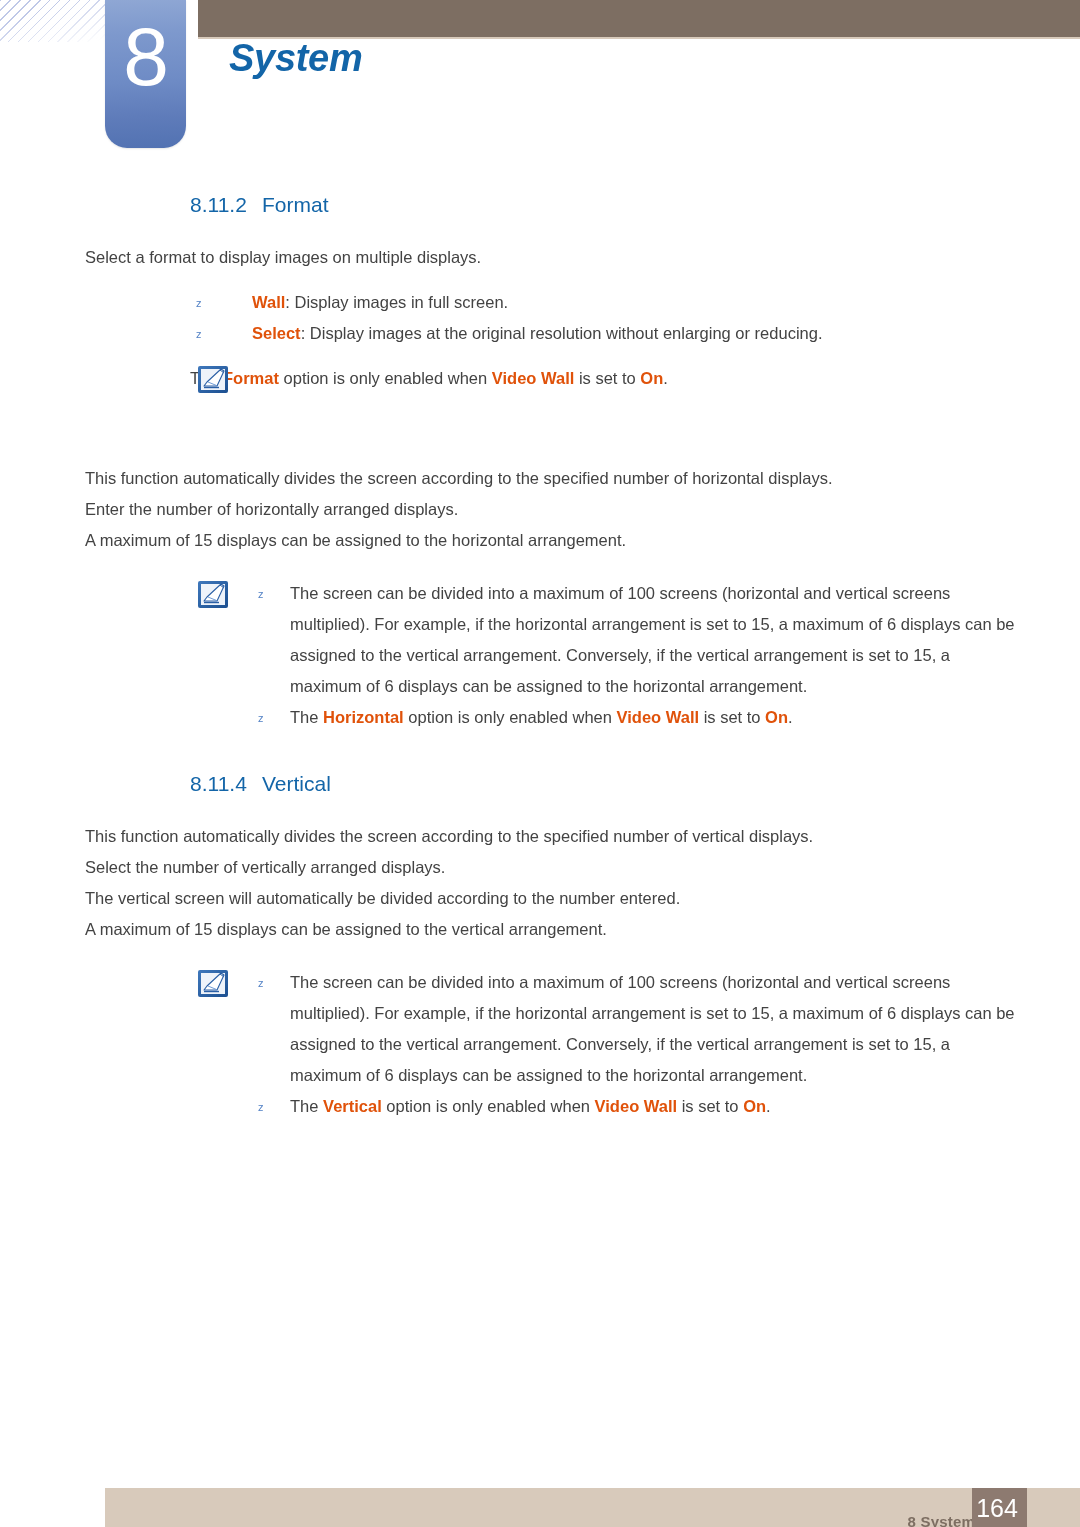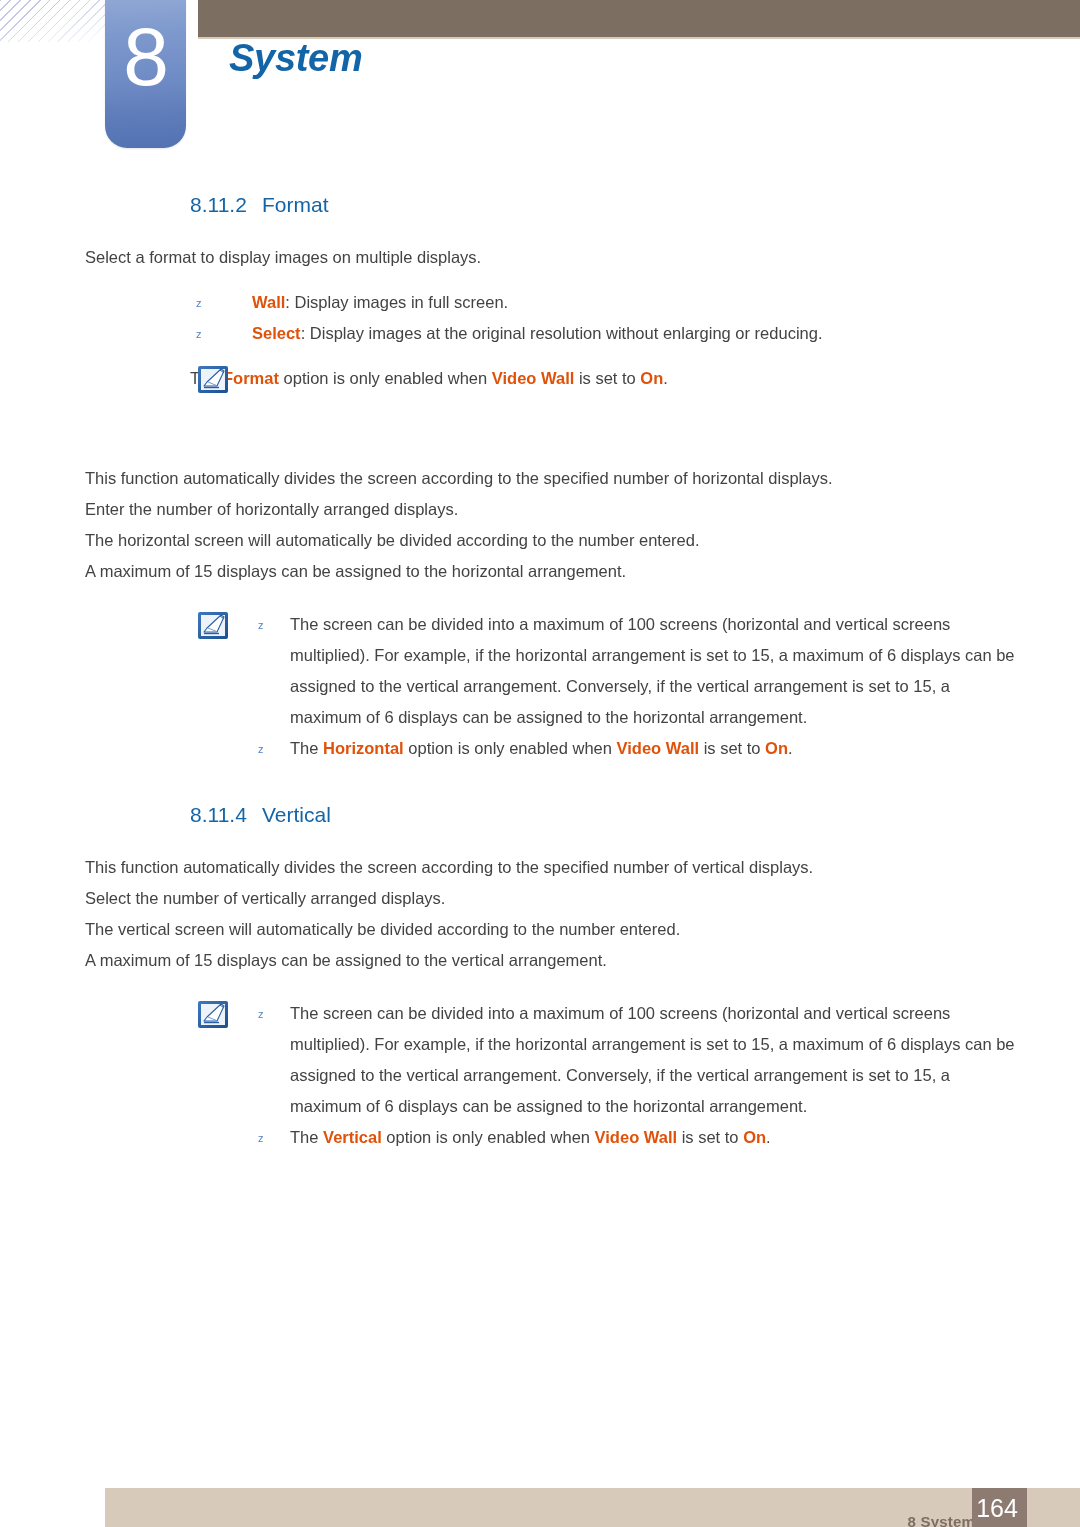--- a/index.html
+++ b/index.html
@@ -280,21 +280,20 @@
     </div>
   </div>
 
   <div class="sp-xl"></div>
 
 
   <div class="sp-md"></div>
 
   <div class="para">This function automatically divides the screen according to the specified number of horizontal displays.</div>
   <div class="para">Enter the number of horizontally arranged displays.</div>
-  <div class="para">The horizontal screen will automatically be divided according to the number entered.</div>
   <div class="para">A maximum of 15 displays can be assigned to the horizontal arrangement.</div>
 
   <div class="sp-md"></div>
 
   <div class="note">
     <span class="note-icon">
       <svg width="30" height="27" viewBox="0 0 30 27" xmlns="http://www.w3.org/2000/svg">
         <defs>
           <linearGradient id="ng2" x1="0" y1="0" x2="1" y2="1">
             <stop offset="0" stop-color="#3f78bc"></stop>

